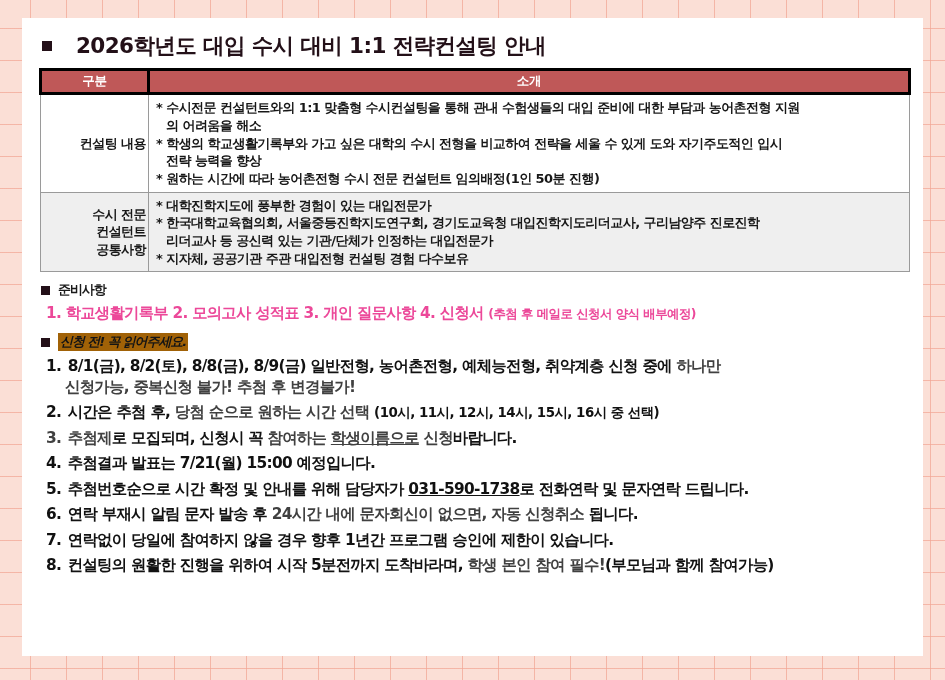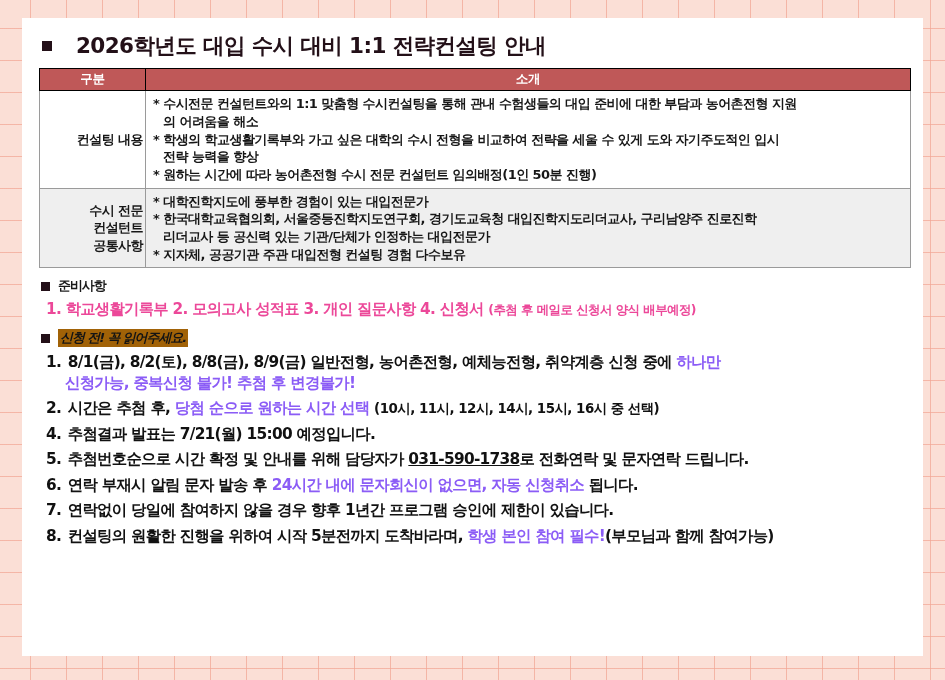--- a/index.html
+++ b/index.html
@@ -66,21 +66,21 @@
     margin: 0 0 0 1px;
     border: 1px solid #9a9a9a;
   }
   table.intro th {
     background: #bf5858;
     color: #ffffff;
     font-size: 12.5px;
     font-weight: bold;
     letter-spacing: -0.3px;
     padding: 3px 0 4px 0;
-    border: 1px solid #000000;
+    border: 3px solid #000000;
     line-height: 1.15;
   }
   table.intro td {
     border: 1px solid #9a9a9a;
     font-size: 13px;
     color: #171717;
     letter-spacing: -0.55px;
     vertical-align: middle;
     line-height: 1.36;
   }
@@ -154,21 +154,21 @@
     font-size: 15.4px;
     font-weight: bold;
     color: #111111;
     letter-spacing: -0.72px;
     line-height: 1.33;
     margin-bottom: 5px;
     padding-left: 19px;
     text-indent: -19px;
   }
   ol.notice > li .num { margin-right: 2px; }
-  .blue { color: #8b5cf6; margin-top: 16px; }
+  .blue { color: #404040; margin-top: 16px; }
   .u { text-decoration: underline; text-underline-offset: 1px; }
   .sm { font-size: 13.4px; letter-spacing: -0.5px; }
 </style>
 </head>
 <body>
 
 <div id="frame"></div>
 
 <div id="page">
 
@@ -219,20 +219,21 @@
   </div>
 
   <div class="sec-head">
     <span class="sq small"></span>
     <span class="sec-title hl">신청 전! 꼭 읽어주세요.</span>
   </div>
 
   <ol class="notice" id="notice-list">
       <li><span class="num">1. </span><span>8/1(금), 8/2(토), 8/8(금), 8/9(금) 일반전형, 농어촌전형, 예체능전형, 취약계층 신청 중에 </span><span class="blue">하나만</span><br><span class="blue">신청가능, 중복신청 불가! 추첨 후 변경불가!</span></li>
       <li><span class="num">2. </span><span>시간은 추첨 후, </span><span class="blue">당첨 순으로 원하는 시간 선택 </span><span class="sm">(10시, 11시, 12시, 14시, 15시, 16시 중 선택)</span></li>
+      <li><span class="num blue">3. </span><span class="blue">추첨제</span><span>로 모집되며, 신청시 꼭 </span><span class="blue">참여하는 </span><span class="blue u">학생이름으로</span><span class="blue"> 신청</span><span>바랍니다.</span></li>
       <li><span class="num">4. </span><span>추첨결과 발표는 7/21(월) 15:00 예정입니다.</span></li>
       <li><span class="num">5. </span><span>추첨번호순으로 시간 확정 및 안내를 위해 담당자가 </span><span class="u">031-590-1738</span><span>로 전화연락 및 문자연락 드립니다.</span></li>
       <li><span class="num">6. </span><span>연락 부재시 알림 문자 발송 후 </span><span class="blue">24시간 내에 문자회신이 없으면, 자동 신청취소 </span><span>됩니다.</span></li>
       <li><span class="num">7. </span><span>연락없이 당일에 참여하지 않을 경우 향후 1년간 프로그램 승인에 제한이 있습니다.</span></li>
       <li><span class="num">8. </span><span>컨설팅의 원활한 진행을 위하여 시작 5분전까지 도착바라며, </span><span class="blue">학생 본인 참여 필수!</span><span>(부모님과 함께 참여가능)</span></li>
     </ol>
 
 </div>
 
 </body></html>

